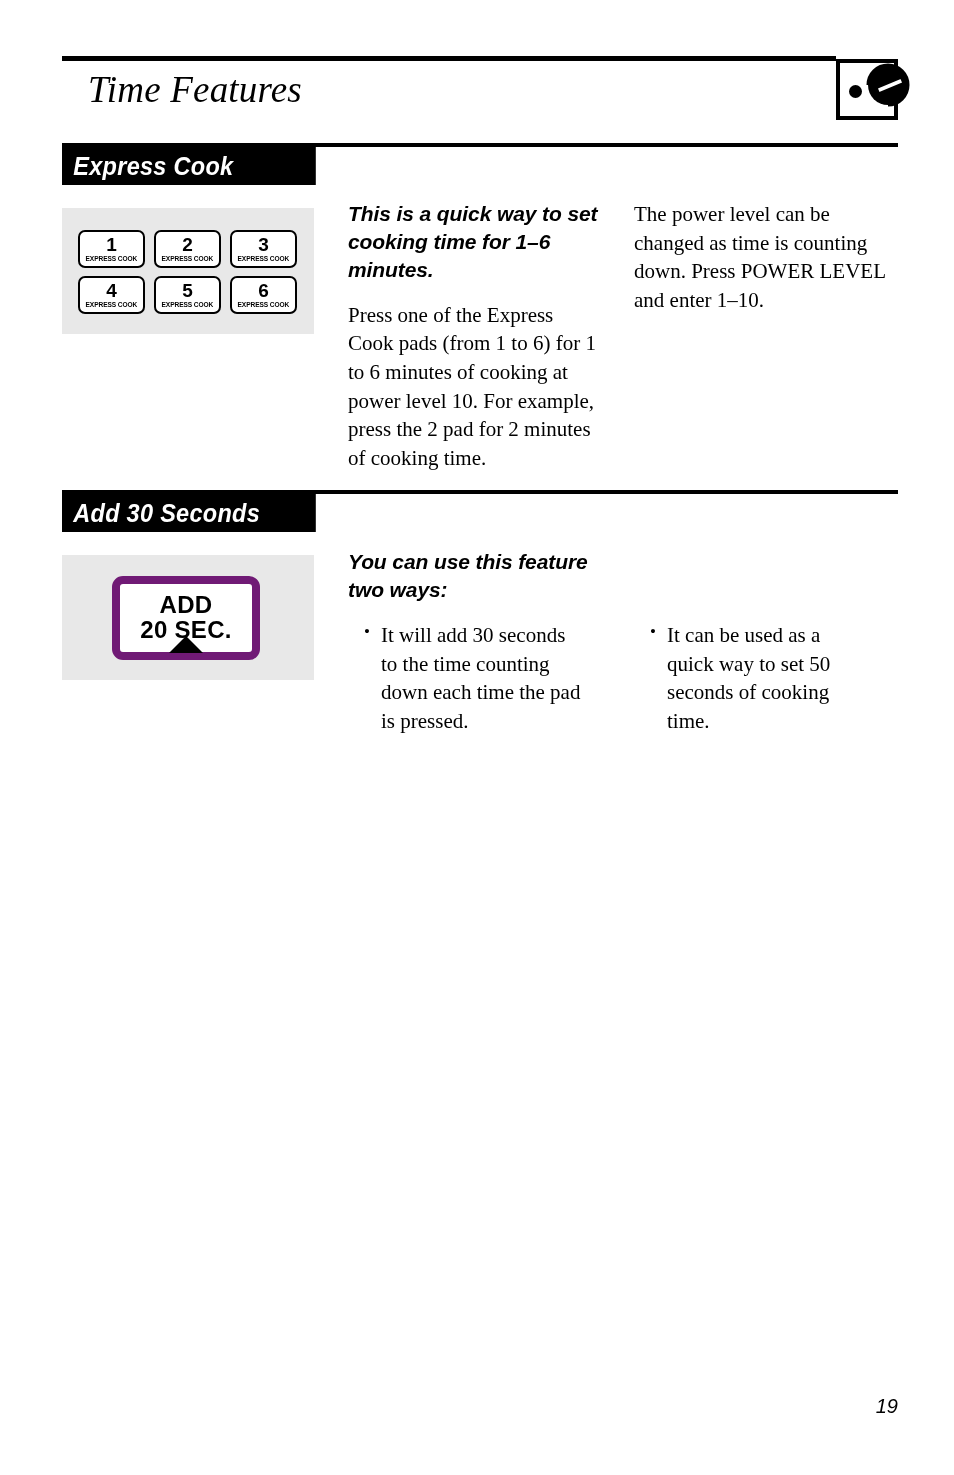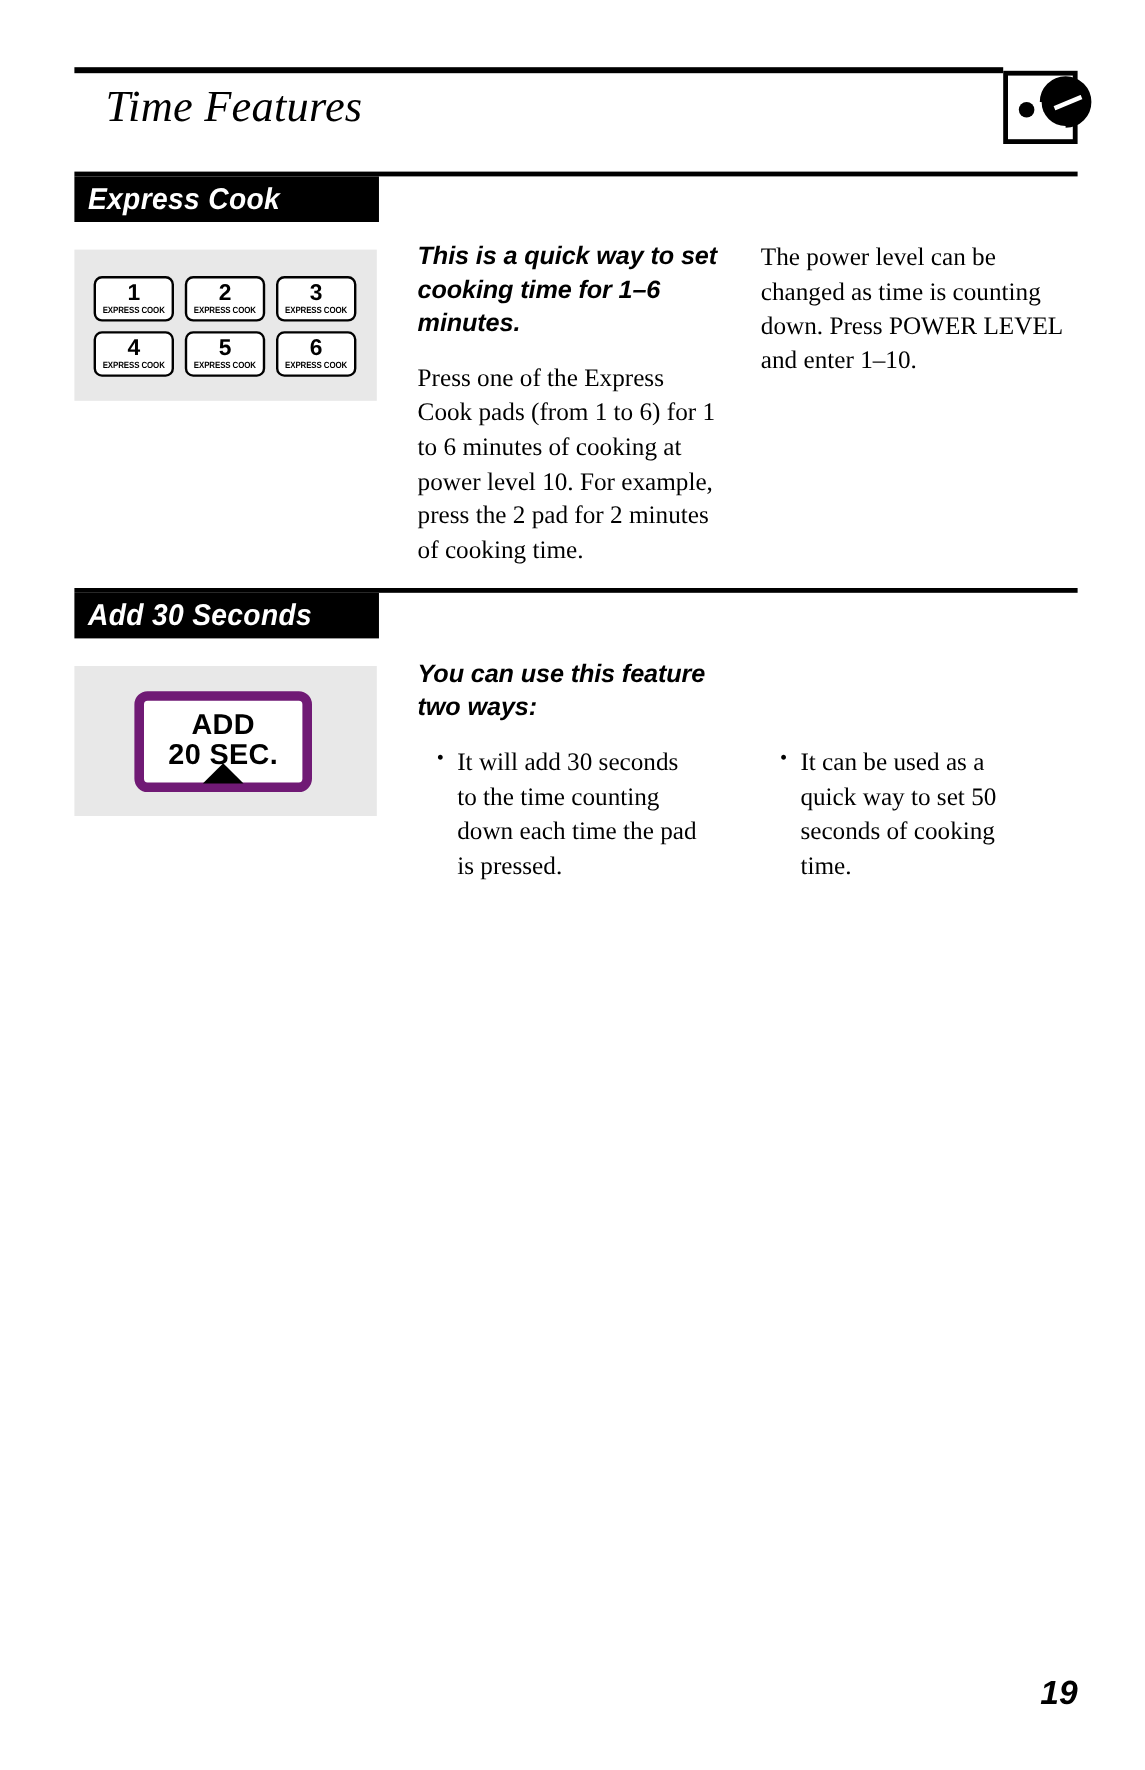--- a/index.html
+++ b/index.html
@@ -209,22 +209,22 @@
     font-size: 17px;
   }
 
   
   .page-num {
     position: absolute;
     right: 56px;
     top: 1395px;
     font-family: "Liberation Sans Narrow", "Liberation Sans", sans-serif;
     font-style: italic;
-    font-weight: 700;
-    font-size: 28px;
+    font-weight: 400;
+    font-size: 20px;
   }
 </style>
 </head>
 <body>
 
 <div class="top-rule"></div>
 
 <div class="page-title">Time Features</div>
 
 <div class="corner-tab">

